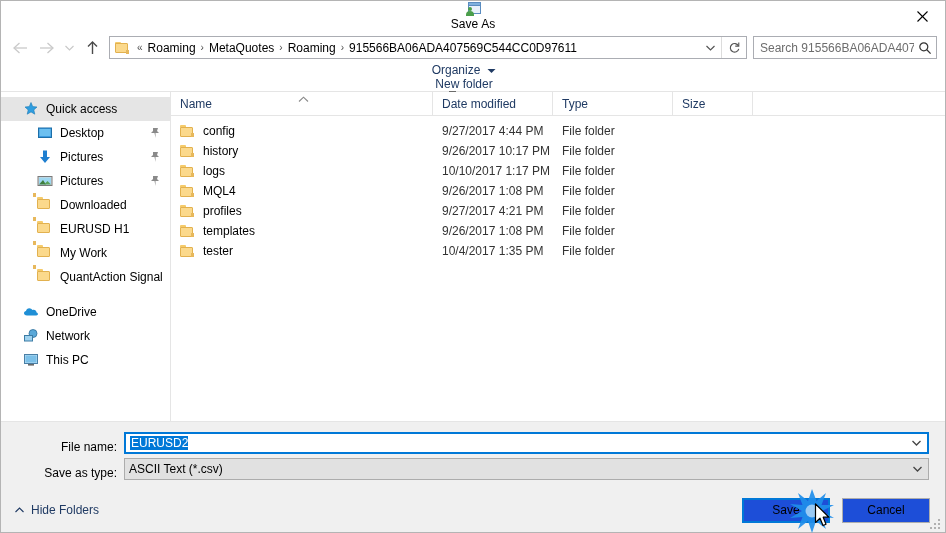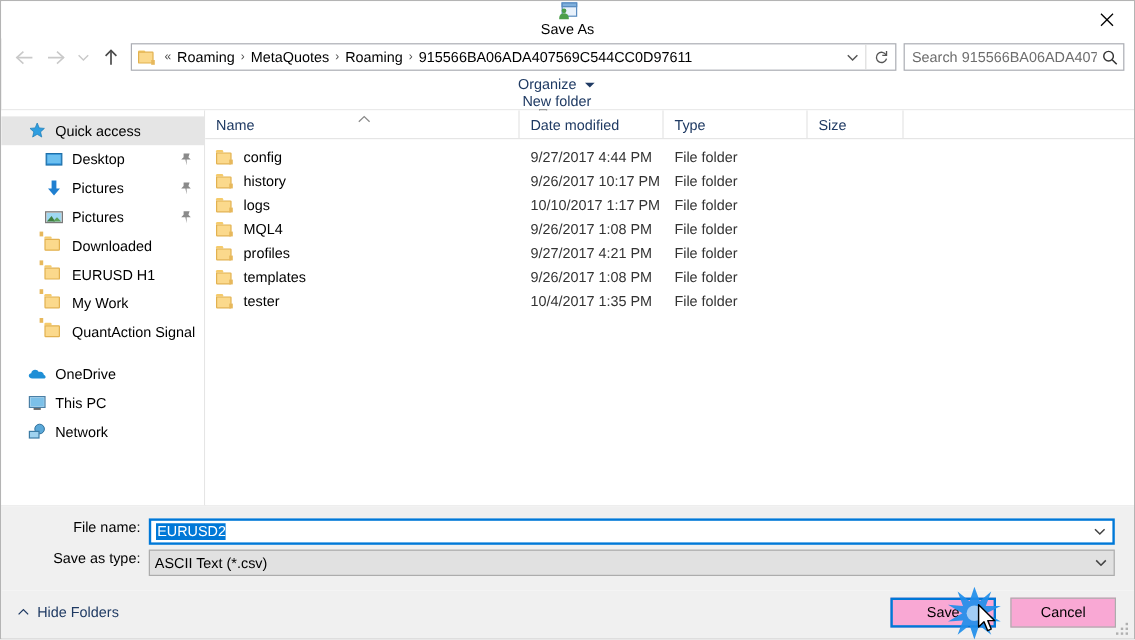--- a/index.html
+++ b/index.html
@@ -374,21 +374,21 @@
   
   .formarea {
     height: 70px;
     min-height: 70px;
     background: #f0f0f0;
     padding-top: 10px;
     box-sizing: border-box;
   }
   .formrow {
     display: flex;
-    align-items: flex-start;
+    align-items: flex-end;
     height: 22px;
     margin-bottom: 4px;
   }
   .formlabel {
     width: 123px;
     text-align: right;
     padding-right: 7px;
     font-size: 12px;
     color: #000;
     box-sizing: border-box;
@@ -451,21 +451,21 @@
   .hf-caret { margin-right: 7px; display: inline-flex; }
   .btn-spacer { flex: 1 1 auto; }
   .btn {
     width: 88px;
     height: 25px;
     font-size: 12px;
     display: flex;
     align-items: center;
     justify-content: center;
     box-sizing: border-box;
-    background: #f9a8d4;
+    background: #1d4ed8;
     border: 1px solid #adadad;
     color: #000;
     position: relative;
   }
   .btn.save {
     border: 2px solid #0078d7;
     margin-right: 12px;
   }
   .btn.cancel { margin-right: 1px; }
 
@@ -719,36 +719,36 @@
           <svg width="16" height="16" viewBox="0 0 16 16">
             <path d="M4 11.5 C2 11.5 1 10.3 1 9.2 C1 8.1 1.9 7.2 3 7.1 C3.2 5.4 4.6 4.2 6.3 4.2 C7.6 4.2 8.7 4.9 9.3 6 C9.7 5.8 10.1 5.7 10.6 5.7 C12.2 5.7 13.5 6.9 13.6 8.4 C14.5 8.7 15 9.4 15 10.1 C15 10.9 14.3 11.5 13.3 11.5 Z" fill="#1f8fd6"></path>
           </svg>
         </span>
         <span class="side-label">OneDrive</span>
       </div>
 
       <div class="side-item root">
         <span class="side-icon">
           <svg width="16" height="16" viewBox="0 0 16 16">
+            <circle cx="10" cy="5.5" r="4" fill="#5aa8d8" stroke="#2d6e99" stroke-width="0.8"></circle>
+            <rect x="1.5" y="7.5" width="8" height="5.5" fill="#9fd2ef" stroke="#3c7ca5" stroke-width="1"></rect>
+          </svg>
+        </span>
+        <span class="side-label">Network</span>
+      </div>
+
+      <div class="side-item root">
+        <span class="side-icon">
+          <svg width="16" height="16" viewBox="0 0 16 16">
             <rect x="1.5" y="2.5" width="13" height="9" fill="#b9dff5" stroke="#4a7fa5" stroke-width="1"></rect>
             <rect x="2.5" y="3.5" width="11" height="7" fill="#7cc0e8"></rect>
             <rect x="5" y="12" width="6" height="1.6" fill="#6a6a6a"></rect>
           </svg>
         </span>
         <span class="side-label">This PC</span>
-      </div>
-
-      <div class="side-item root">
-        <span class="side-icon">
-          <svg width="16" height="16" viewBox="0 0 16 16">
-            <circle cx="10" cy="5.5" r="4" fill="#5aa8d8" stroke="#2d6e99" stroke-width="0.8"></circle>
-            <rect x="1.5" y="7.5" width="8" height="5.5" fill="#9fd2ef" stroke="#3c7ca5" stroke-width="1"></rect>
-          </svg>
-        </span>
-        <span class="side-label">Network</span>
       </div>
     </div>
 
     <div class="filelist">
       <div class="col-header">
         <div class="col c-name">
           <span>Name</span>
           <span class="sort-caret">
             <svg width="11" height="7" viewBox="0 0 11 7">
                 <path d="M1 5.5 L5.5 1.2 L10 5.5" fill="none" stroke="#8a8a8a" stroke-width="1.1"></path>

